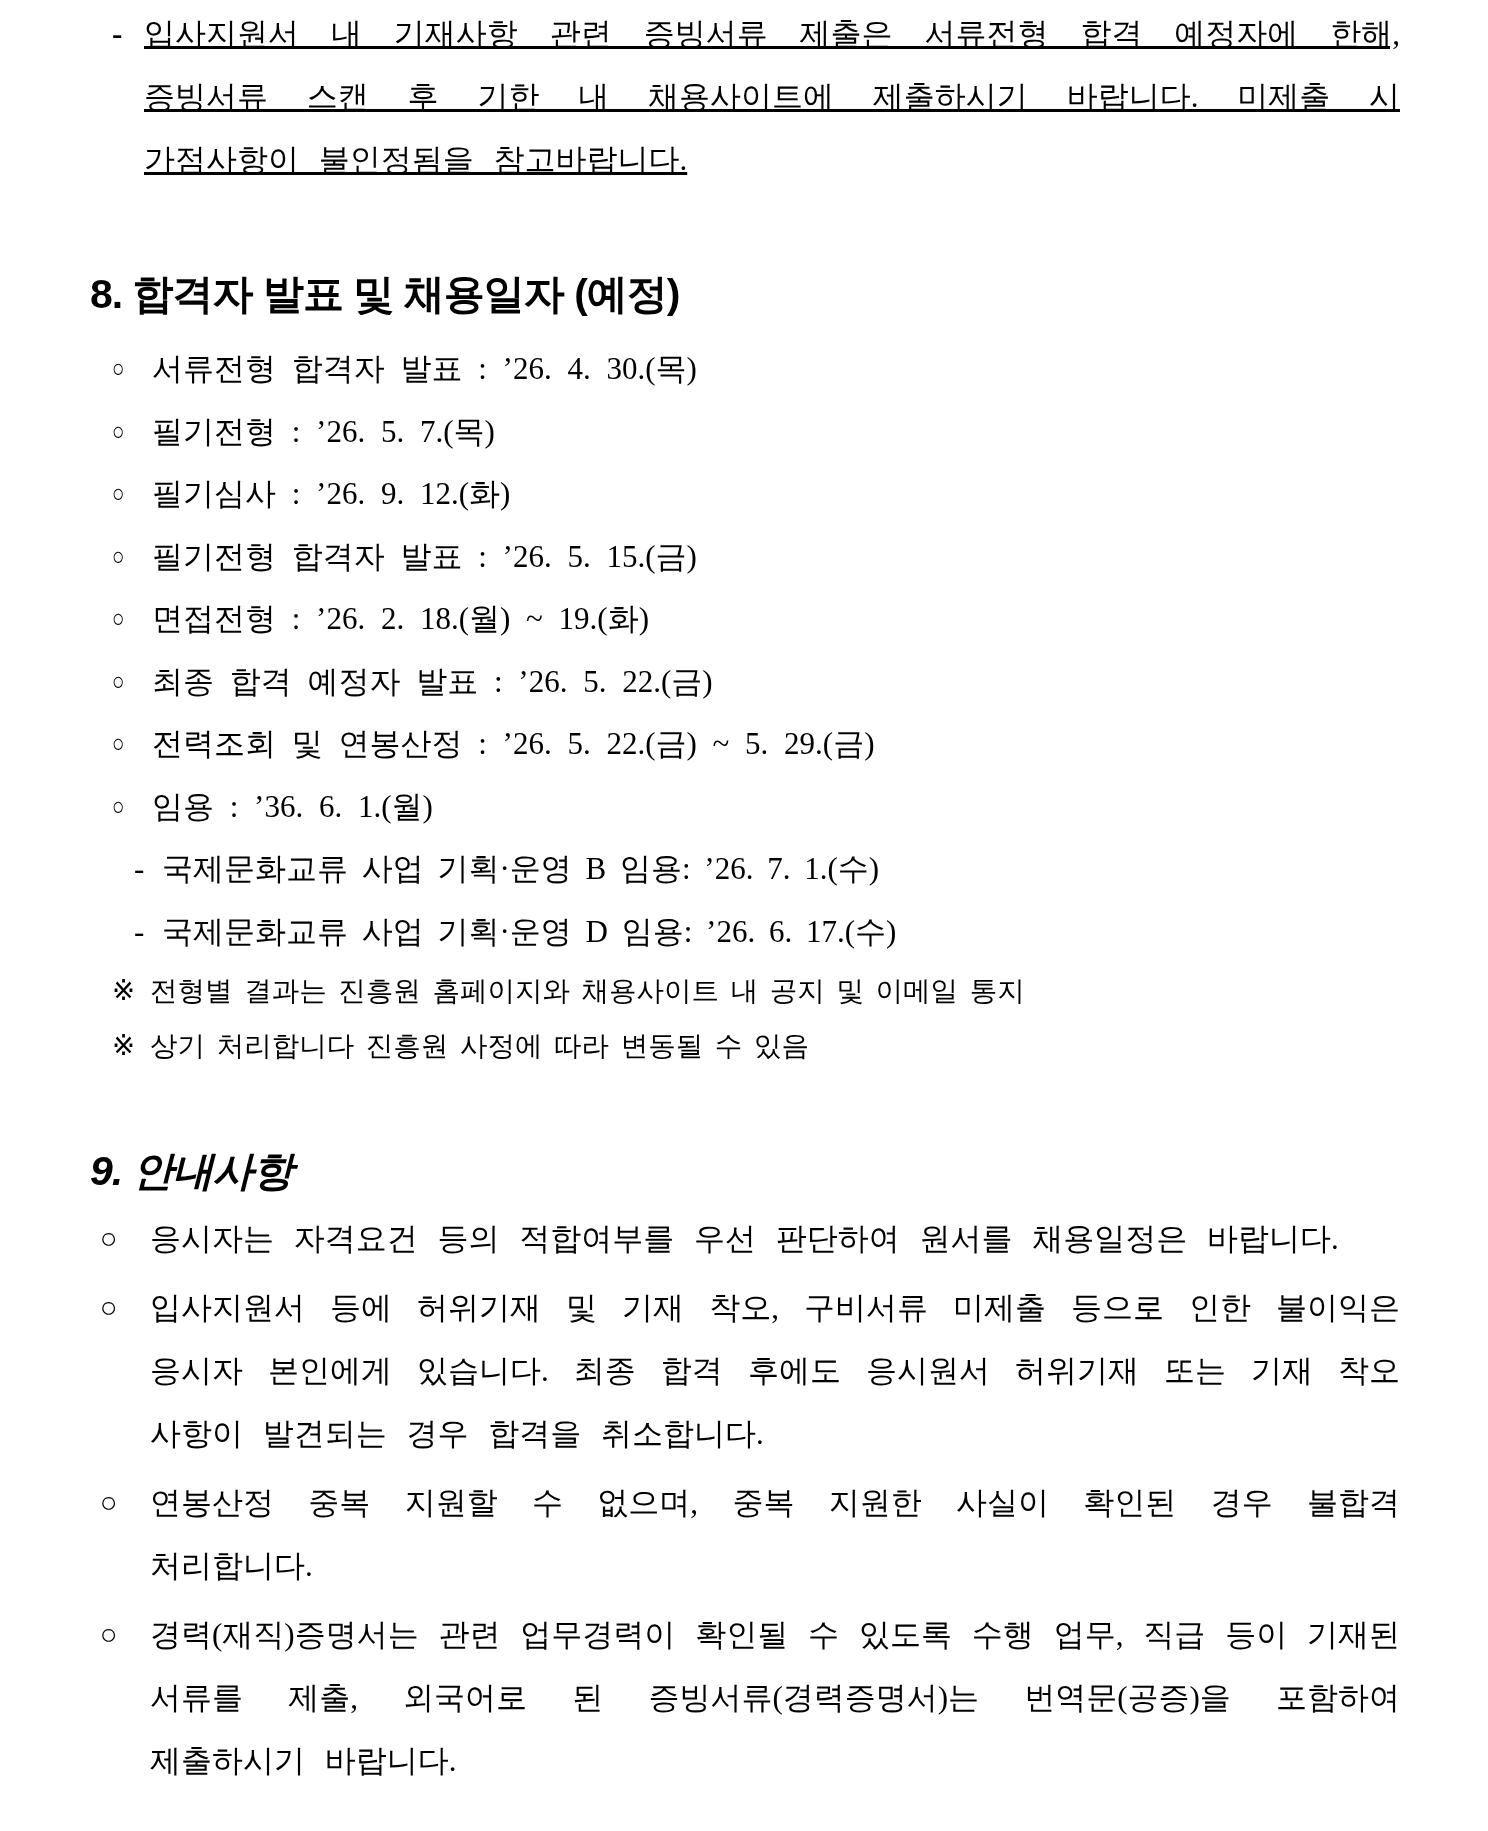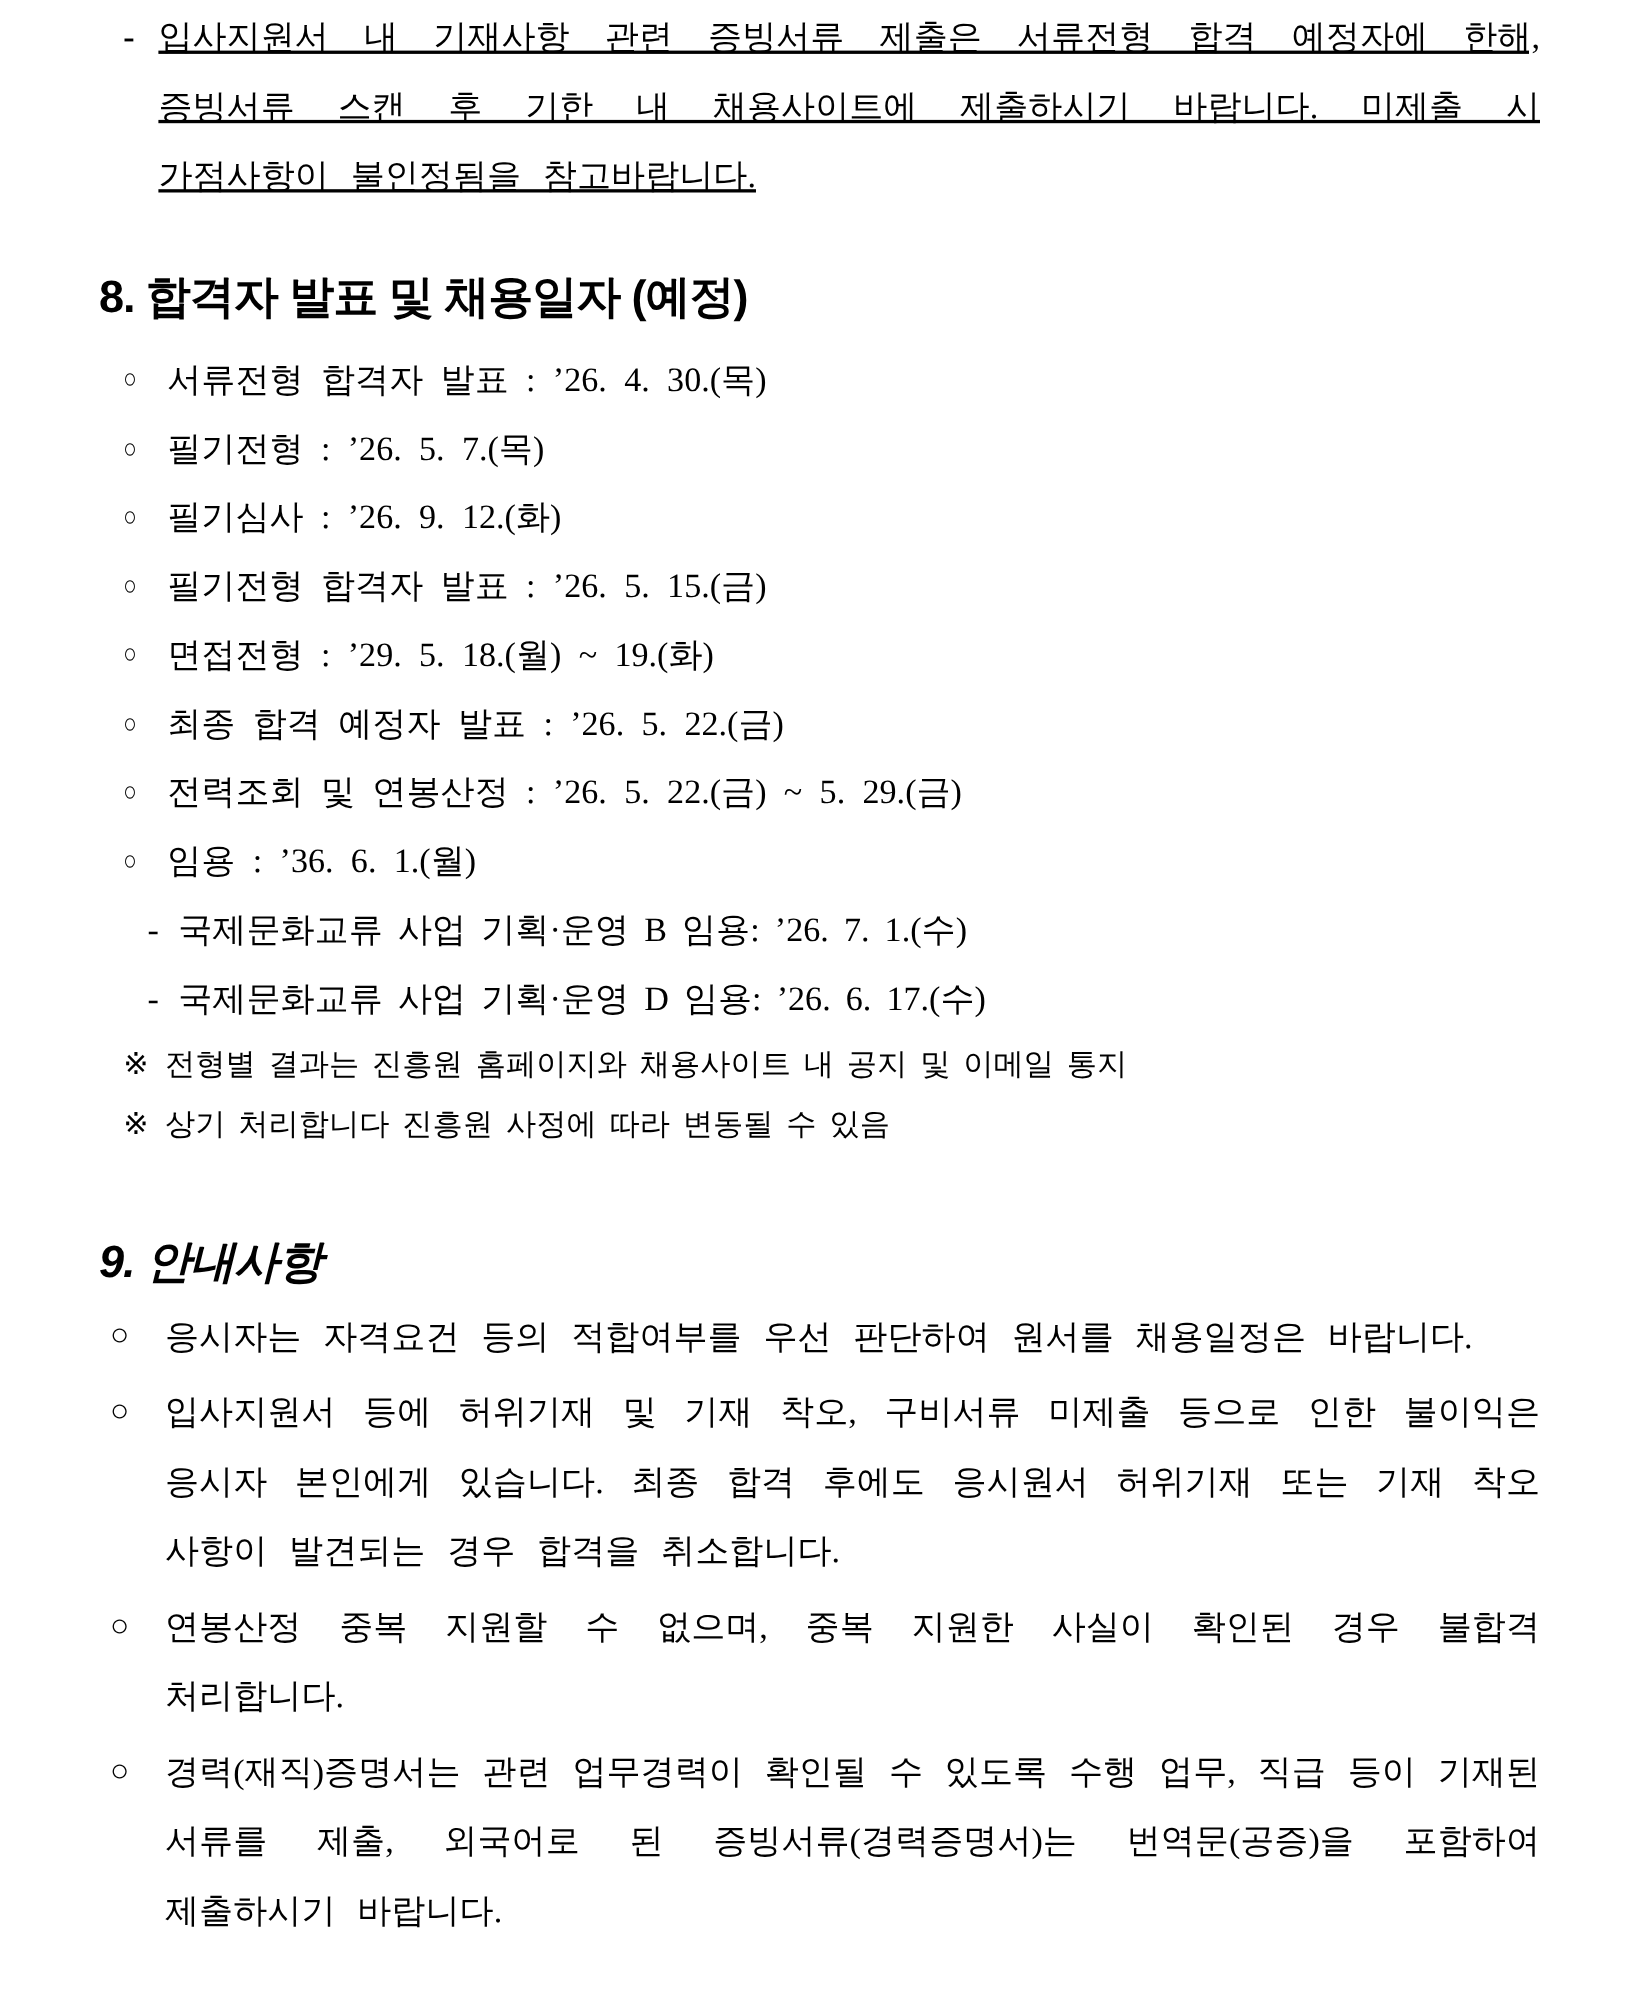--- a/index.html
+++ b/index.html
@@ -38,21 +38,21 @@
     text-decoration: underline;
   }
 
   
   .sec-title {
     font-family: "Liberation Sans", "DejaVu Sans", sans-serif;
     font-weight: 700;
     font-size: 41px;
     line-height: 44px;
     letter-spacing: -1px;
-    margin: 57px 0 0 2px;
+    margin: 81px 0 0 2px;
   }
 
   
   .sched-list { margin-top: 22px; }
   .sched-row {
     margin-left: 24px;
     line-height: 62.5px;
     word-spacing: 8px;
   }
   .sched-row .marker {
@@ -123,21 +123,21 @@
     <div class="row sched-row">
       <span class="marker">○</span>
       <div class="txt">필기심사 : ’26. 9. 12.(화)</div>
     </div>
     <div class="row sched-row">
       <span class="marker">○</span>
       <div class="txt">필기전형 합격자 발표 : ’26. 5. 15.(금)</div>
     </div>
     <div class="row sched-row">
       <span class="marker">○</span>
-      <div class="txt">면접전형 : ’29. 5. 18.(월) ~ 19.(화)</div>
+      <div class="txt">면접전형 : ’26. 2. 18.(월) ~ 19.(화)</div>
     </div>
     <div class="row sched-row">
       <span class="marker">○</span>
       <div class="txt">최종 합격 예정자 발표 : ’26. 5. 22.(금)</div>
     </div>
     <div class="row sched-row">
       <span class="marker">○</span>
       <div class="txt">전력조회 및 연봉산정 : ’26. 5. 22.(금) ~ 5. 29.(금)</div>
     </div>
     <div class="row sched-row">

